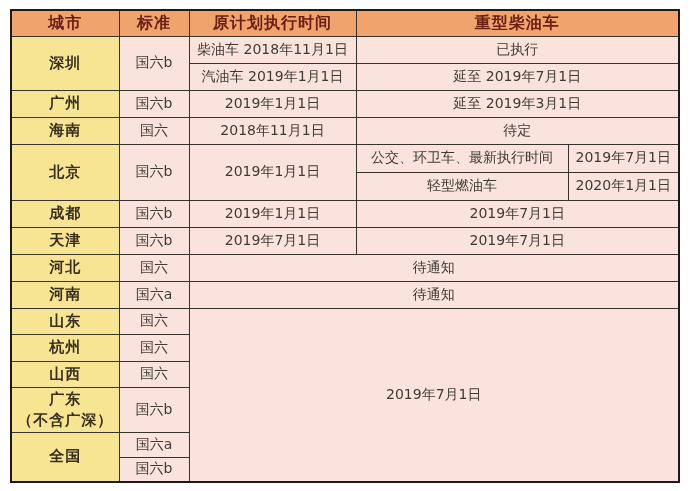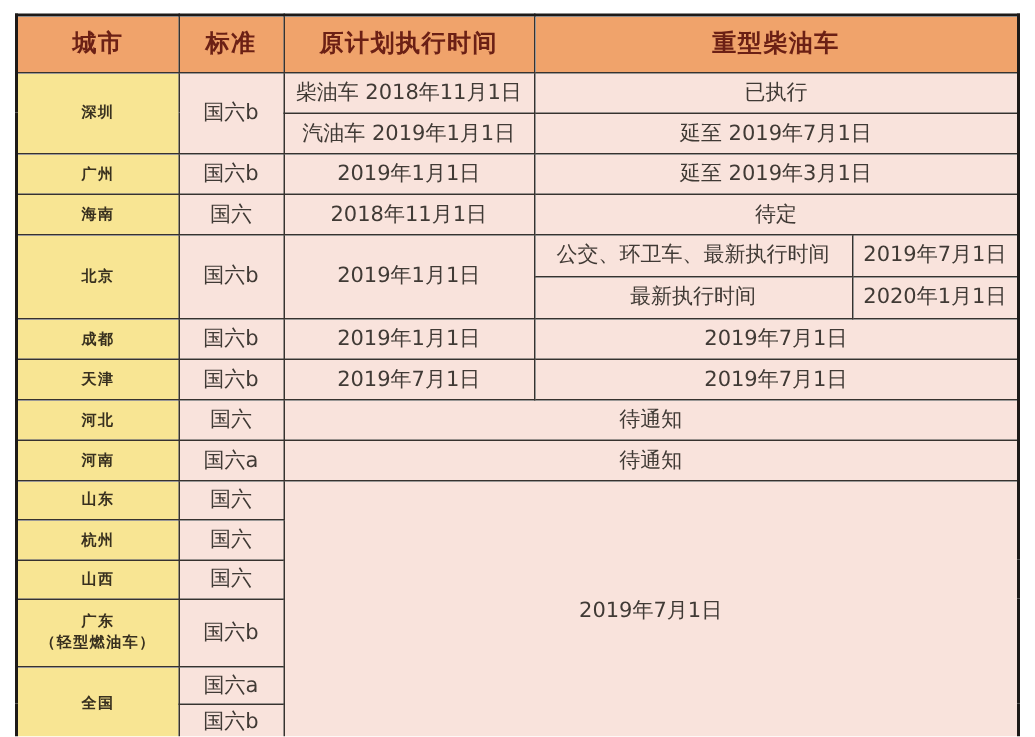--- a/index.html
+++ b/index.html
@@ -25,38 +25,38 @@
     padding: 0 2px;
     overflow: hidden;
   }
   
   col.c-city    { width: 108px; }
   col.c-std     { width: 70px;  }
   col.c-plan    { width: 167px; }
   col.c-latest1 { width: 212px; }
   col.c-latest2 { width: 111px; }
   
-  tr.h38 { height: 38px; }
+  tr.h38 { height: 26px; }
   tr.h28 { height: 28px; }
   tr.h27 { height: 27px; }
   tr.h26 { height: 26px; }
   tr.h45 { height: 45px; }
   tr.h25 { height: 25px; }
   
   th.hdr {
     background: #f0a36b;
     color: #6b2015;
     font-size: 16px;
     font-weight: bold;
     letter-spacing: 1px;
   }
   td.city {
     background: #f8e593;
     color: #38301f;
-    font-size: 10px;
+    font-size: 15px;
     font-weight: bold;
     letter-spacing: 1px;
   }
   td.data {
     background: #f9e3dc;
     color: #403a35;
     font-size: 14px;
   }
   td.city .line { display: block; line-height: 1.35; text-align: center; }
 </style>
@@ -107,21 +107,21 @@
     </tr>
 
     <tr class="h28">
       <td class="city" rowspan="2">北京</td>
       <td class="data" rowspan="2">国六b</td>
       <td class="data" rowspan="2">2019年1月1日</td>
       <td class="data">公交、环卫车、最新执行时间</td>
       <td class="data">2019年7月1日</td>
     </tr>
     <tr class="h28">
-      <td class="data">最新执行时间</td>
+      <td class="data">轻型燃油车</td>
       <td class="data">2020年1月1日</td>
     </tr>
 
     <tr class="h27">
       <td class="city">成都</td>
       <td class="data">国六b</td>
       <td class="data">2019年1月1日</td>
       <td class="data" colspan="2">2019年7月1日</td>
     </tr>
 
@@ -156,21 +156,21 @@
     </tr>
 
     <tr class="h26">
       <td class="city">山西</td>
       <td class="data">国六</td>
     </tr>
 
     <tr class="h45">
       <td class="city">
         <span class="line">广东</span>
-        <span class="line">（轻型燃油车）</span>
+        <span class="line">（不含广深）</span>
       </td>
       <td class="data">国六b</td>
     </tr>
 
     <tr class="h25">
       <td class="city" rowspan="2">全国</td>
       <td class="data">国六a</td>
     </tr>
     <tr class="h25">
       <td class="data">国六b</td>

